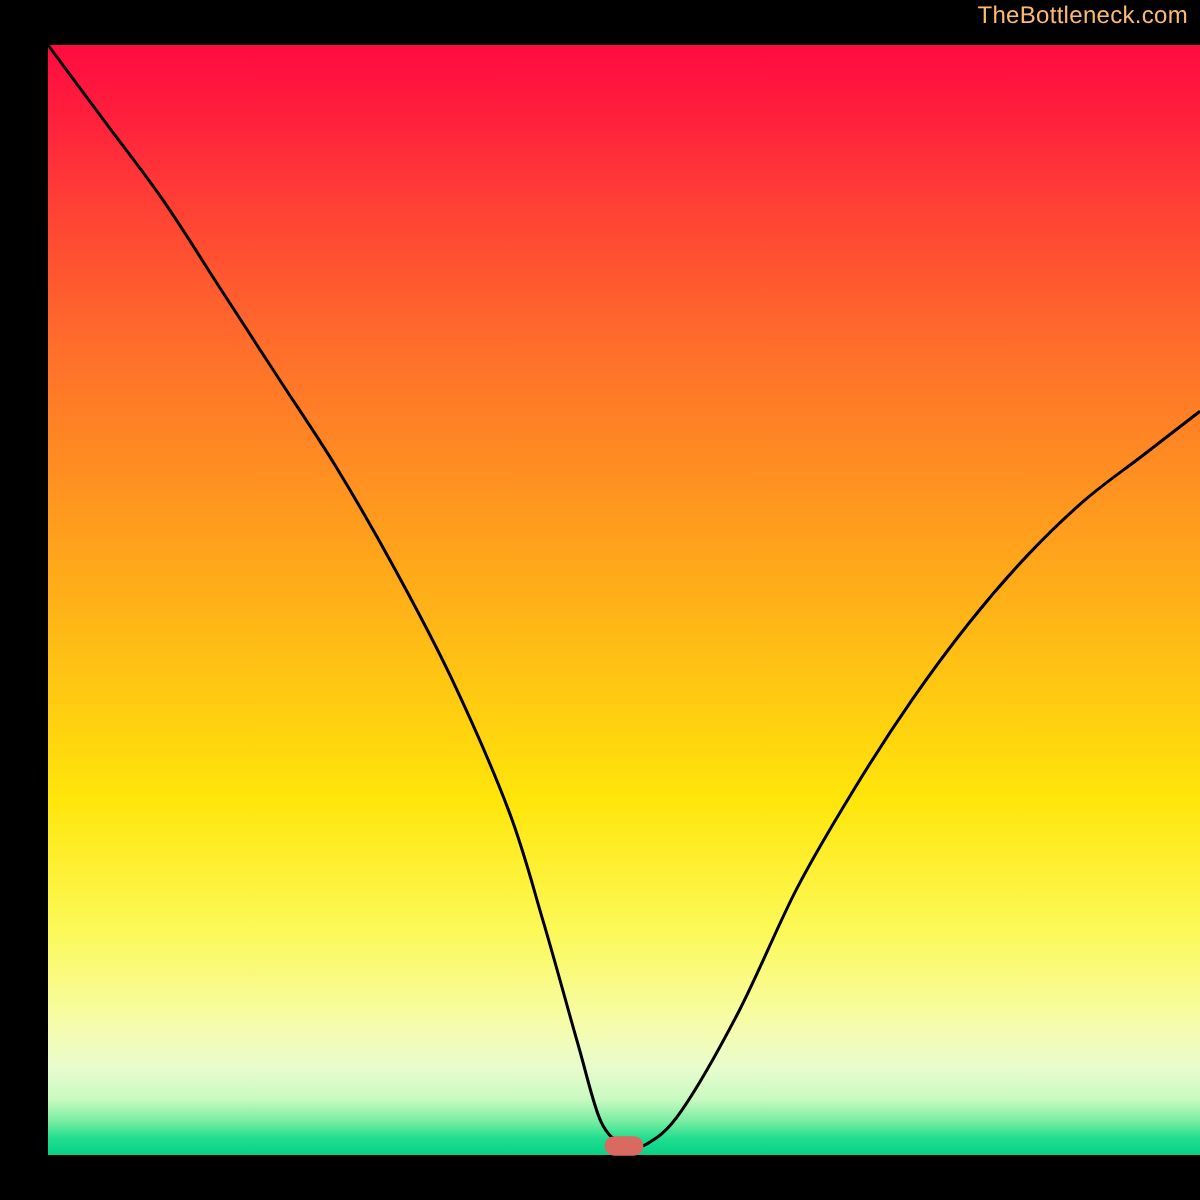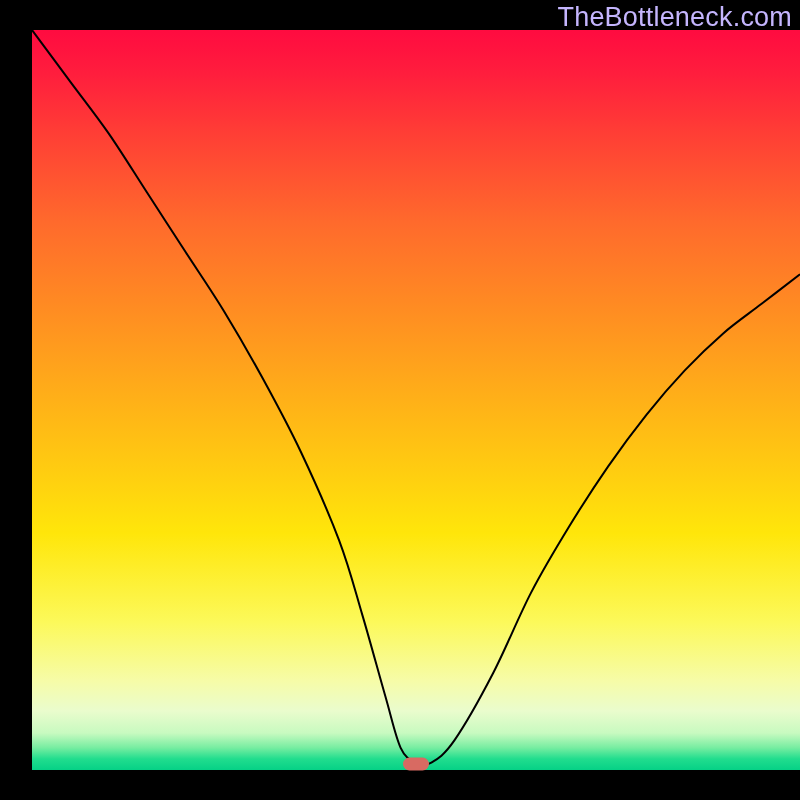--- a/index.html
+++ b/index.html
@@ -14,22 +14,22 @@
   .chart-wrap {
     position: relative;
     width: 800px;
     height: 800px;
     background: #000;
   }
   .watermark {
     position: absolute;
     top: 2px;
     right: 8px;
-    color: #c4b5fd;
-    font-size: 27px;
+    color: #fdba74;
+    font-size: 16px;
     font-weight: 400;
     letter-spacing: 0.2px;
     z-index: 5;
     user-select: none;
   }
   .plot-area {
     position: absolute;
     left: 32px;
     right: 0;
     top: 30px;

